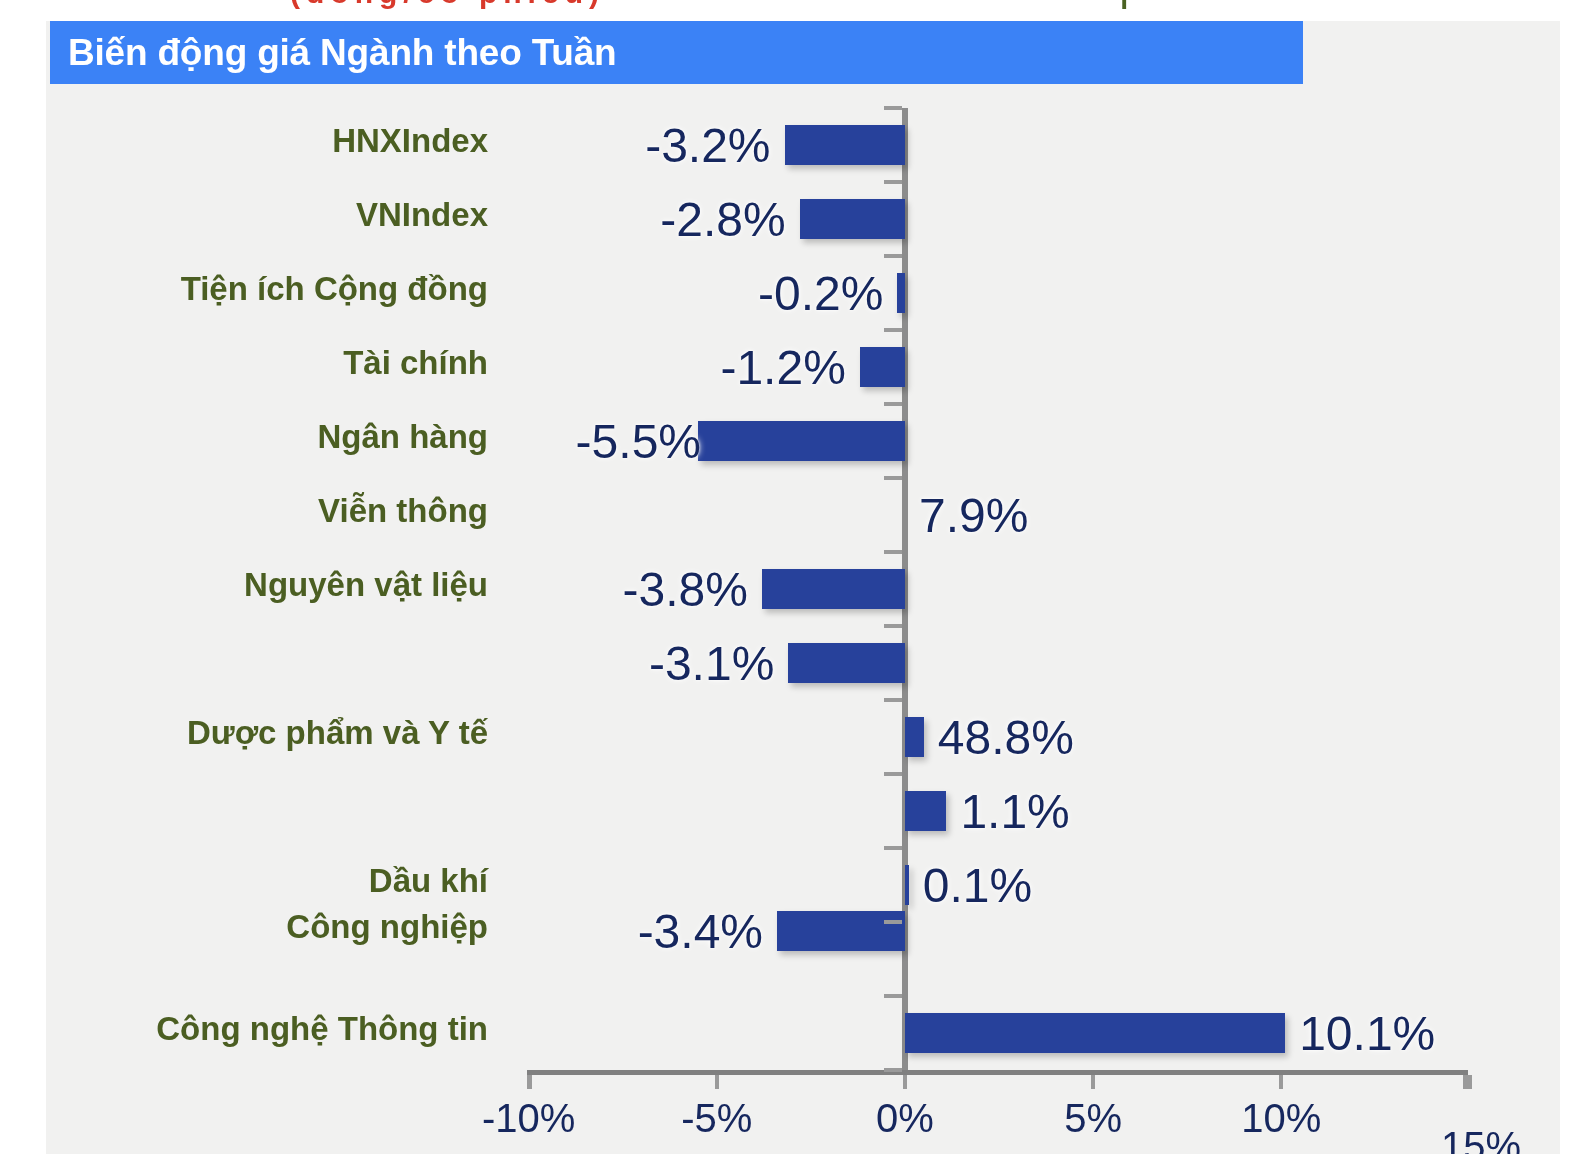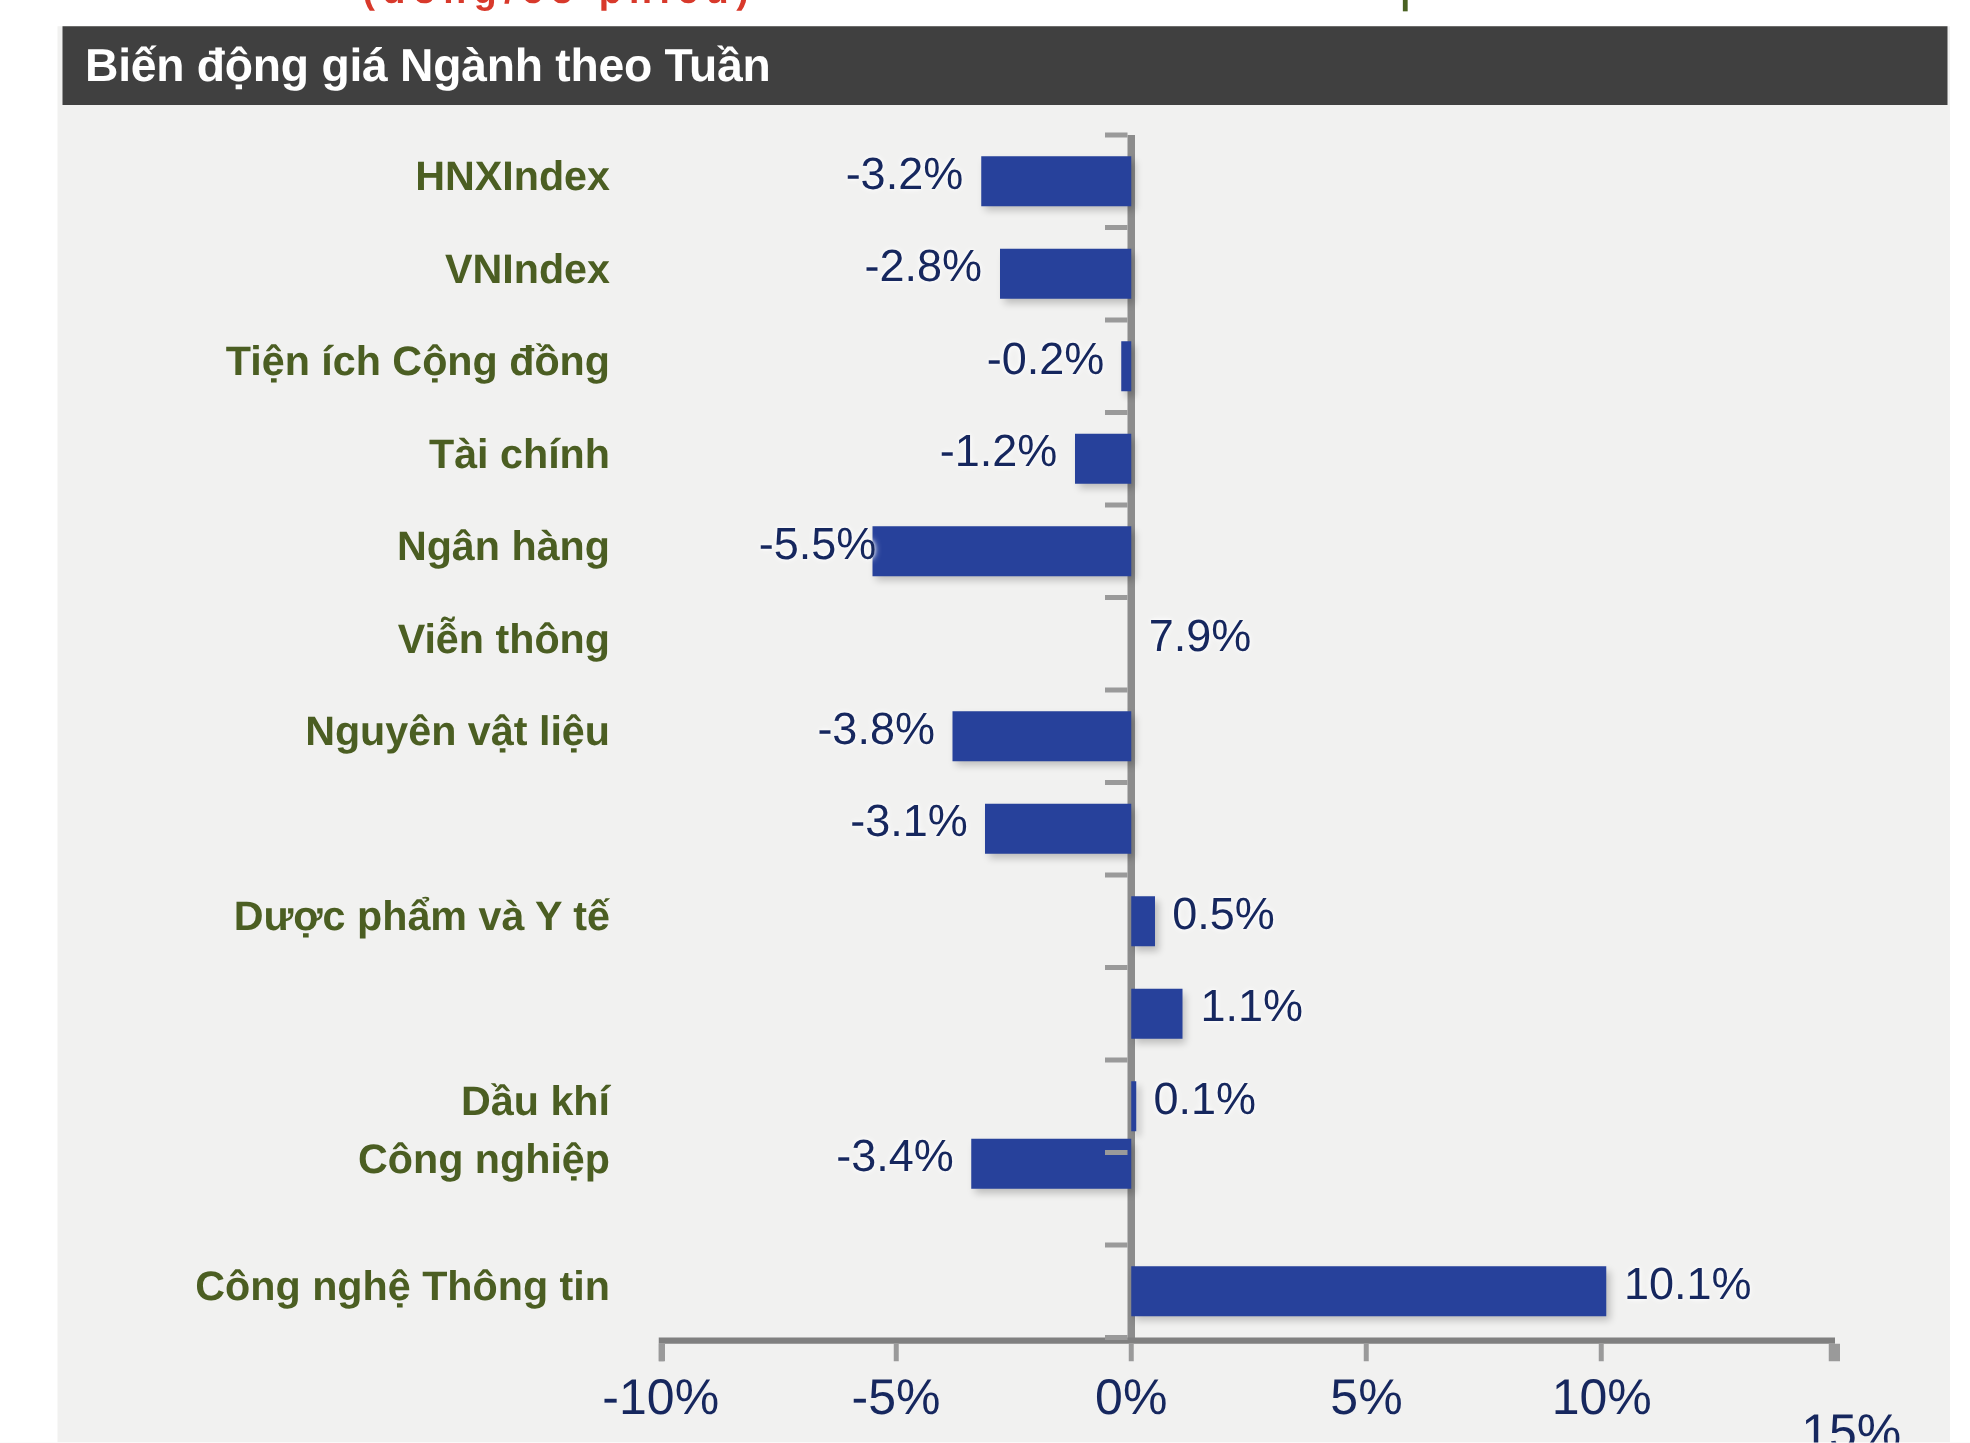--- a/index.html
+++ b/index.html
@@ -49,23 +49,23 @@
     top: 21px;
     width: 1514px;
     height: 1133px;
     background: #f1f1f0;
   }
 
   #title-bar {
     position: absolute;
     left: 4px;
     top: 0px;
-    width: 1508px;
+    width: 1253px;
     height: 63px;
-    background: #404040;
+    background: #3b82f6;
   }
   #chart-title {
     position: absolute;
     left: 18px;
     top: 11px;
     color: #ffffff;
     font-size: 37px;
     font-weight: bold;
     letter-spacing: -0.2px;
     white-space: nowrap;
@@ -154,21 +154,21 @@
   .bar {
     position: absolute;
     top: 17px;
     height: 40px;
     background: #27419b;
     box-shadow: 3px 4px 6px rgba(0,0,0,0.22);
   }
   .val-label {
     position: absolute;
     top: 10px;
-    font-size: 36px;
+    font-size: 48px;
     color: #16275e;
     white-space: nowrap;
     text-shadow: 0 0 3px #ffffff, 0 0 6px #ffffff;
   }
 </style>
 </head>
 <body>
 
 <div id="top-sliver">
   <span class="sliver-text">(đồng/cổ phiếu)</span>
@@ -222,21 +222,21 @@
           <div class="bar" style="left: 715.968px; width: 143.032px;"></div>
           <div class="val-label" style="left: 701.968px; transform: translateX(-100%);">-3.8%</div>
         </div>
         <div class="row" style="top: 542px;">
           <div class="bar" style="left: 742.316px; width: 116.684px;"></div>
           <div class="val-label" style="left: 728.316px; transform: translateX(-100%);">-3.1%</div>
         </div>
         <div class="row" style="top: 616px;">
           <div class="cat-label">Dược phẩm và Y tế</div>
           <div class="bar" style="left: 859px; width: 18.82px;"></div>
-          <div class="val-label" style="left: 891.82px;">0.5%</div>
+          <div class="val-label" style="left: 891.82px;">48.8%</div>
         </div>
         <div class="row" style="top: 690px;">
           <div class="bar" style="left: 859px; width: 41.404px;"></div>
           <div class="val-label" style="left: 914.404px;">1.1%</div>
         </div>
         <div class="row" style="top: 764px;">
           <div class="cat-label">Dầu khí</div>
           <div class="bar" style="left: 859px; width: 3.764px;"></div>
           <div class="val-label" style="left: 876.764px;">0.1%</div>
         </div>

